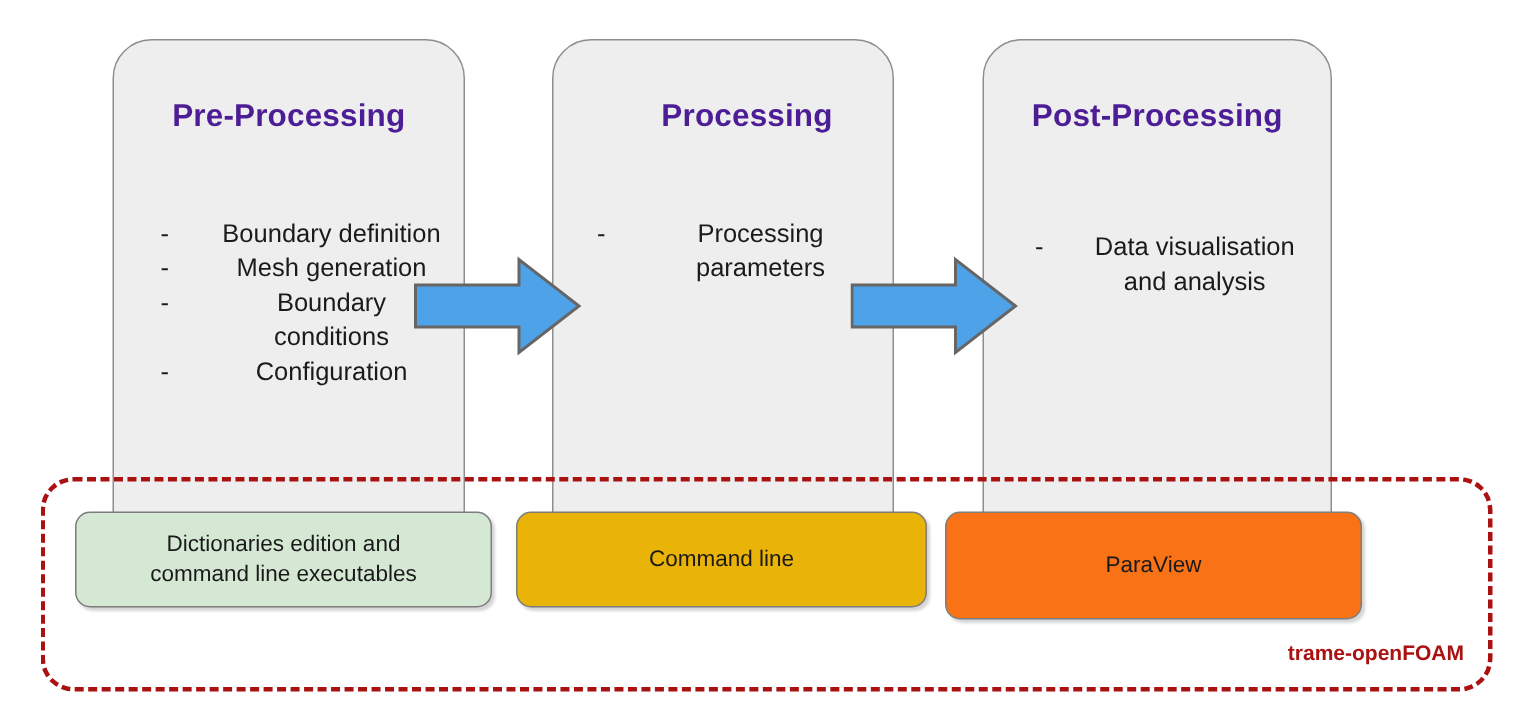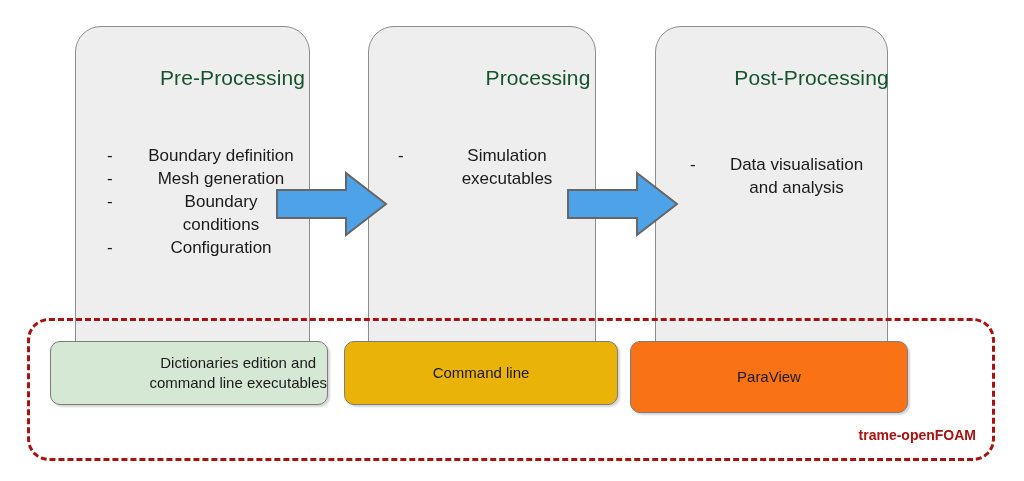--- a/index.html
+++ b/index.html
@@ -26,24 +26,23 @@
     border: 1px solid #8d8d8d;
     border-radius: 26px 26px 0 0;
     box-sizing: border-box;
   }
   .pillar-title {
     position: absolute;
     left: 0;
     right: 0;
     text-align: center;
     font-size: 21px;
-    font-weight: normal;
-    color: #14532d;
+    font-weight: bold;
+    color: #4c1d95;
     letter-spacing: 0.1px;
-    padding-left: 40px;
   }
   .bullet-list {
     position: absolute;
     left: 0;
     right: 0;
     padding: 0;
     margin: 0;
   }
   .bullet-row {
     display: flex;
@@ -130,21 +129,21 @@
       <span class="bullet-text">Configuration</span>
     </div>
   </div>
 
   <div class="pillar" style="left:368px; top:26px; width:228px; height:318px;">
   </div>
   <div class="pillar-title" style="left:368px; width:260px; top:66px;">Processing</div>
   <div class="bullet-list" style="left:398px; width:180px; top:144px;">
     <div class="bullet-row">
       <span class="bullet-dash">-</span>
-      <span class="bullet-text">Simulation executables</span>
+      <span class="bullet-text">Processing parameters</span>
     </div>
   </div>
 
   <div class="pillar" style="left:655px; top:26px; width:233px; height:318px;">
   </div>
   <div class="pillar-title" style="left:655px; width:233px; top:66px;">Post-Processing</div>
   <div class="bullet-list" style="left:690px; width:175px; top:153px;">
     <div class="bullet-row">
       <span class="bullet-dash">-</span>
       <span class="bullet-text">Data visualisation and analysis</span>
@@ -158,21 +157,21 @@
   </div>
 
   <div class="arrow" style="left:567px; top:170px; width:112px; height:68px;">
     <svg width="112" height="68" viewBox="0 0 112 68">
       <polygon points="1,20 70,20 70,3 110,34 70,65 70,48 1,48" fill="#4da2e8" stroke="#666666" stroke-width="2" stroke-linejoin="miter"></polygon>
     </svg>
   </div>
 
   <div class="group-frame" style="left:27px; top:318px; width:968px; height:143px;"></div>
 
-  <div class="toolbox" style="left:50px; top:341px; width:278px; height:64px; background:#d5e8d4;justify-content:flex-end;">
+  <div class="toolbox" style="left:50px; top:341px; width:278px; height:64px; background:#d5e8d4;">
     <div>
       <span>Dictionaries edition and</span>
       <span>command line executables</span>
     </div>
   </div>
 
   <div class="toolbox" style="left:344px; top:341px; width:274px; height:64px; background:#eab308;">
     <div>
       <span>Command line</span>
     </div>

